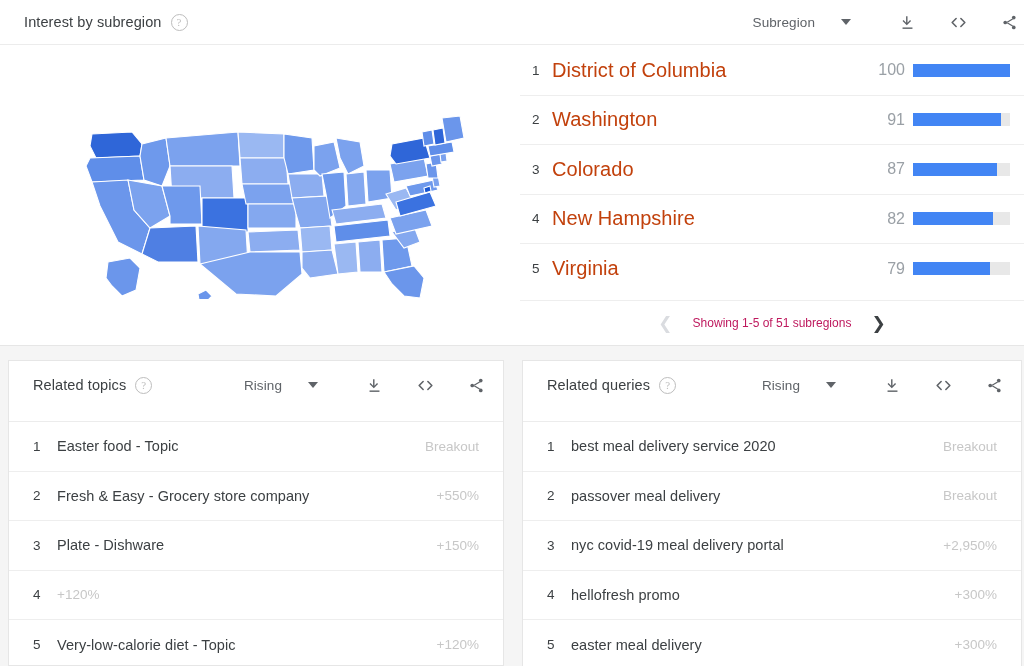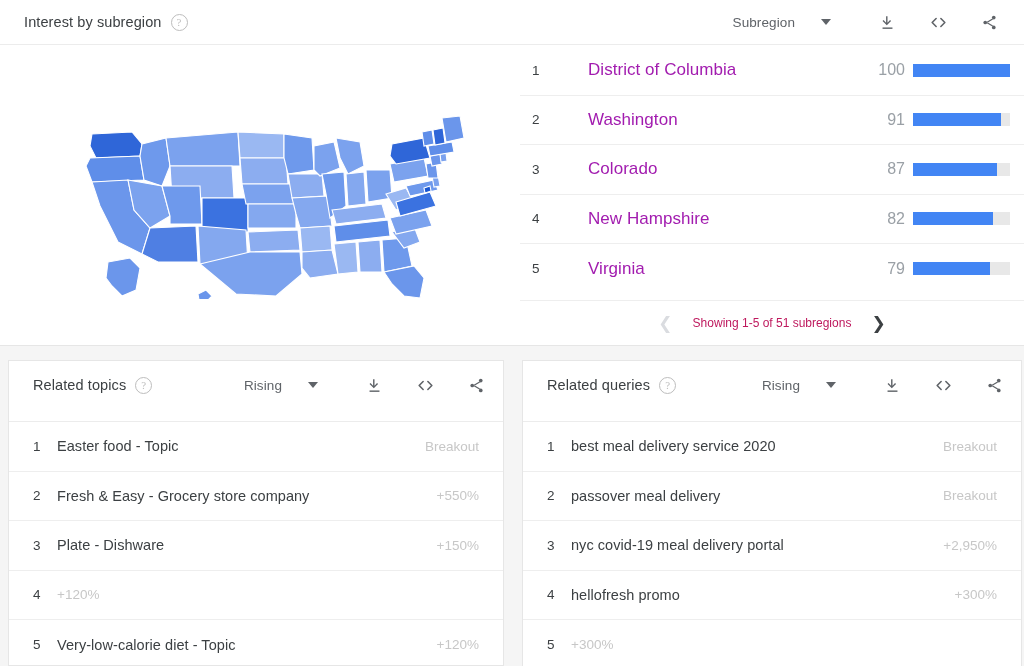--- a/index.html
+++ b/index.html
@@ -28,21 +28,21 @@
     height: 346px;
     border-top: none;
     border-left: none;
     border-right: none;
   }
   .card-header {
     height: 45px;
     display: flex;
     align-items: center;
     border-bottom: 1px solid #ececec;
-    padding: 0 22px 0 24px;
+    padding: 0 2px 0 24px;
     box-sizing: border-box;
   }
   .card-title {
     font-size: 14.5px;
     color: #3c4043;
     letter-spacing: .1px;
   }
   .help-icon {
     width: 15px;
     height: 15px;
@@ -109,25 +109,24 @@
   .rank {
     width: 32px;
     font-size: 13.5px;
     color: #3c4043;
     flex: none;
     text-align: left;
     padding-left: 12px;
     box-sizing: border-box;
   }
   .rank-name {
-    font-size: 17px;
-    color: #a21caf;
+    font-size: 20px;
+    color: #c2410c;
     flex: 1 1 auto;
     letter-spacing: .05px;
-    margin-left: 36px;
   }
   .rank-value {
     font-size: 16px;
     color: #9aa0a6;
     width: 46px;
     text-align: right;
     flex: none;
     margin-right: 8px;
   }
   .bar-track {
@@ -465,15 +464,16 @@
     <span class="bterm">nyc covid-19 meal delivery portal</span>
     <span class="bval">+2,950%</span>
   </div>
   <div class="brow">
     <span class="brank">4</span>
     <span class="bterm">hellofresh promo</span>
     <span class="bval">+300%</span>
   </div>
   <div class="brow">
     <span class="brank">5</span>
+    <span class="bterm">easter meal delivery</span>
     <span class="bval">+300%</span>
   </div>
 </div>
 
 </body></html>

